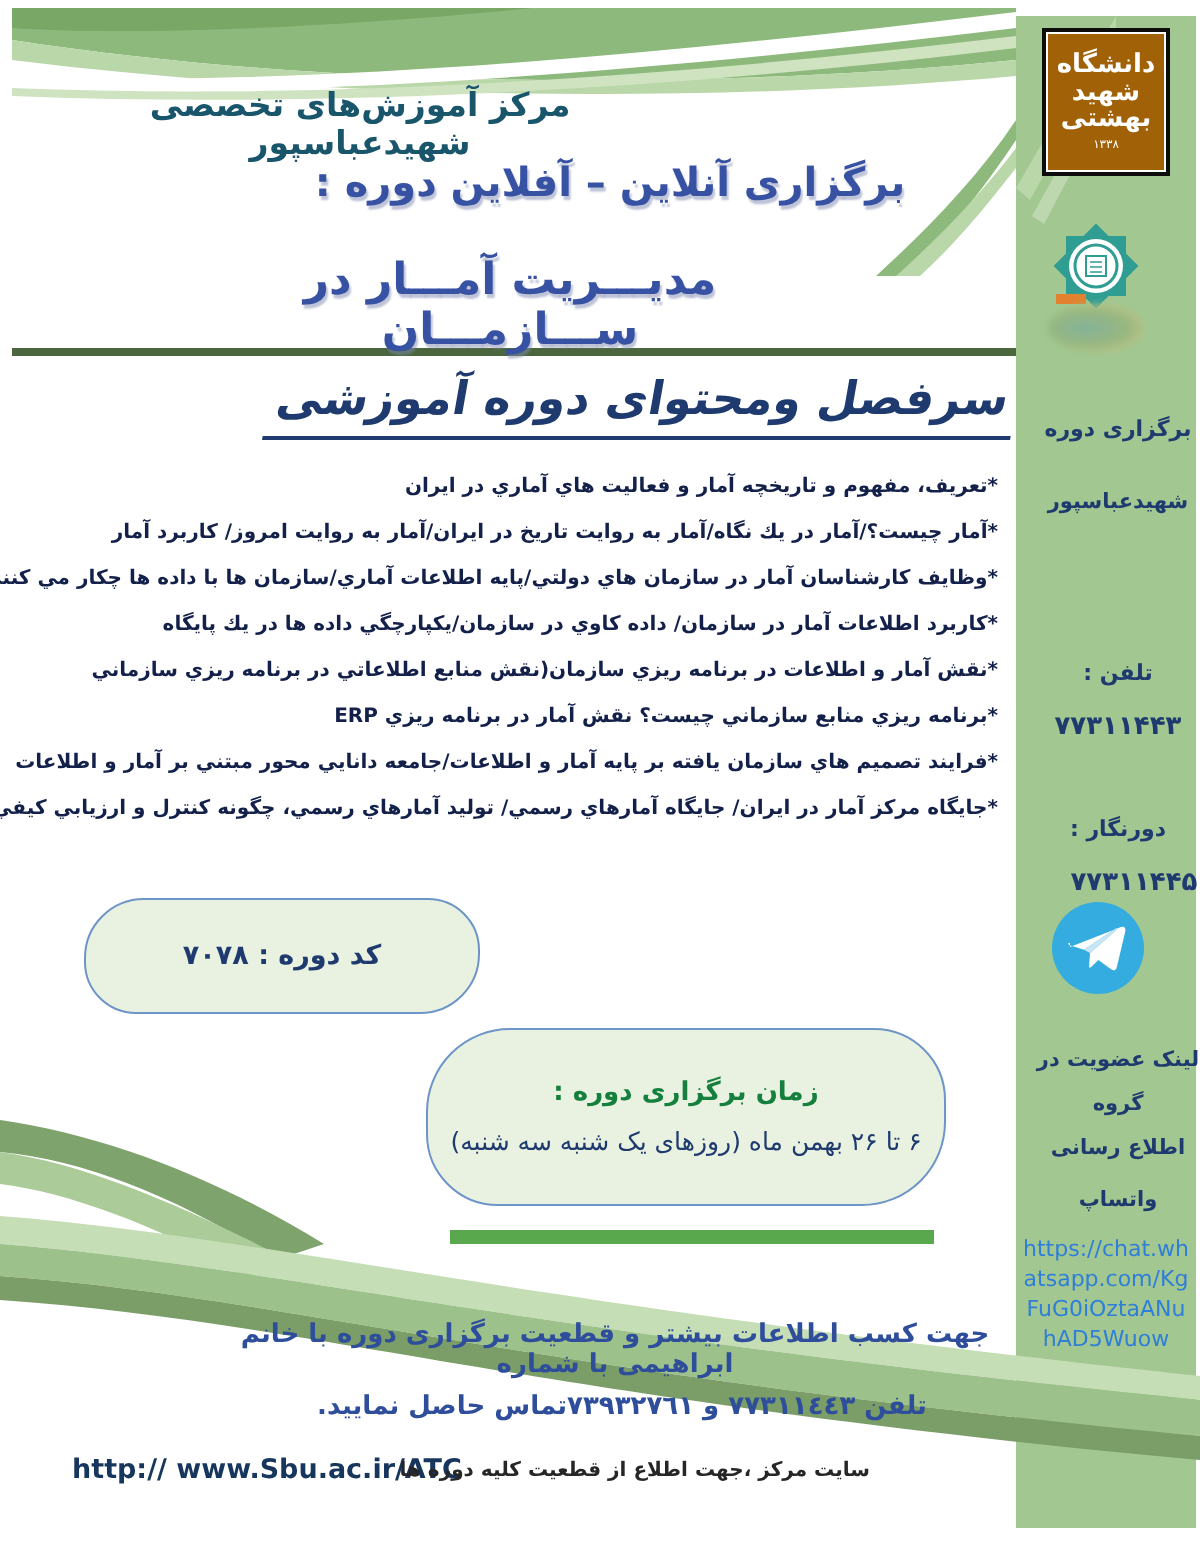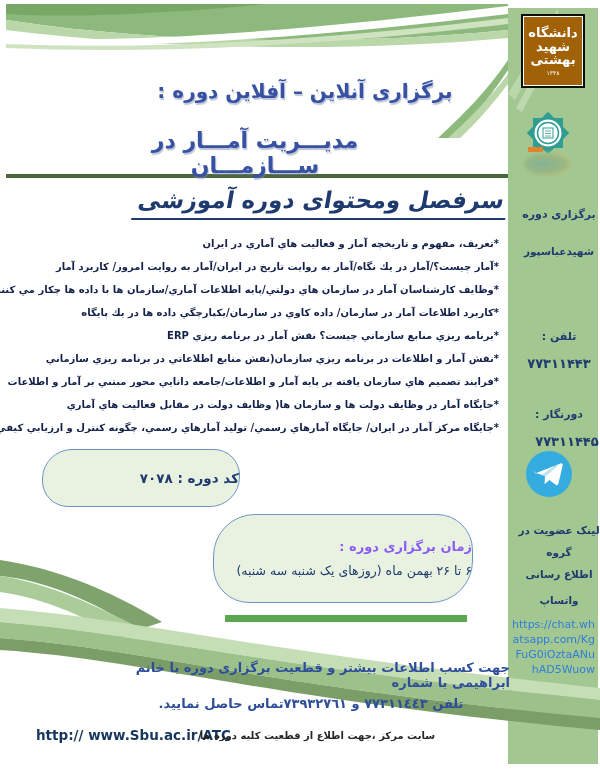--- a/index.html
+++ b/index.html
@@ -27,51 +27,51 @@
   .sb-phl{top:322px;font-size:11px;}
   .sb-phv{top:348px;font-size:13px;letter-spacing:1px;}
   .sb-fxl{top:400px;font-size:11px;}
   .sb-fxv{top:426px;font-size:13px;letter-spacing:1px;padding-left:16px;}
   .tg{position:absolute;left:17px;top:442px;width:48px;height:48px;}
   .sb-m0{top:516px;font-size:10.5px;}
   .sb-m1{top:538px;font-size:10.5px;}
   .sb-m2{top:560px;font-size:10.5px;}
   .sb-m3{top:586px;font-size:10.5px;}
   .wa-link{position:absolute;left:3px;top:610px;width:84px;color:#2f7ed8;font-size:11px;
-    line-height:1.35;text-align:right;word-break:break-all;direction:ltr;cursor:pointer;}
+    line-height:1.35;text-align:center;word-break:break-all;direction:ltr;cursor:pointer;}
   .sb-stripes{position:absolute;left:0;top:0;}
   
   .top-wave{left:6px;top:4px;z-index:0;}
   .tr-wedge{left:438px;top:60px;z-index:0;}
   .org-title{left:20px;top:43px;width:320px;text-align:center;color:#19566b;
     font-size:16.5px;font-weight:bold;z-index:3;}
   .course-mode{left:140px;top:79px;width:330px;text-align:center;color:#3751a3;
     font-size:20px;font-weight:bold;text-shadow:1px 2px 1px rgba(125,135,175,.5);z-index:3;}
   .course-title{left:90px;top:128px;width:330px;text-align:center;color:#3751a3;
     font-size:22px;font-weight:bold;text-shadow:1px 2px 1px rgba(125,135,175,.5);z-index:3;}
   .divider{left:6px;top:174px;width:502px;height:4px;background:#4b663c;z-index:2;}
   
   .section-title{right:95px;top:187px;color:#1e3a6e;font-size:23px;font-weight:bold;
     border-bottom:2px solid #1e3a6e;padding:0 4px 5px 4px;transform:skewX(-10deg);
     transform-origin:bottom right;z-index:3;}
   .topics{left:6px;right:97px;top:234px;margin:4px;padding:0;list-style:none;
     text-align:right;z-index:3;}
   .topics li{color:#13204a;font-size:10px;font-weight:bold;margin-bottom:11px;
     white-space:nowrap;line-height:1.2;}
   .bubble{background:#e9f2e1;border:1px solid #6e95c8;display:flex;flex-direction:column;
-    justify-content:center;z-index:3;}
+    align-items:center;justify-content:center;z-index:3;}
   .code-bubble{left:42px;top:449px;width:198px;height:58px;border-radius:30px 26px 30px 26px;}
   .code-text{color:#1e3a6e;font-size:13.5px;font-weight:bold;}
   .sched-bubble{left:213px;top:514px;width:260px;height:89px;border-radius:42px 36px 42px 36px;}
-  .sched-label{color:#8b5cf6;font-size:13px;font-weight:bold;margin-bottom:9px;}
+  .sched-label{color:#15803d;font-size:13px;font-weight:bold;margin-bottom:9px;}
   .sched-value{color:#1e3a6e;font-size:12.5px;font-weight:normal;}
   .green-bar{left:225px;top:615px;width:242px;height:7px;background:#5aa84e;z-index:3;}
   
   .bottom-wave{left:0;top:548px;z-index:2;}
-  .contact1{left:105px;top:660px;width:405px;color:#2e4d9b;
+  .contact1{left:105px;top:660px;width:405px;text-align:center;color:#2e4d9b;
     font-size:13px;font-weight:bold;z-index:4;}
   .contact2{left:116px;top:696px;width:390px;text-align:center;color:#2e4d9b;
     font-size:13px;font-weight:bold;z-index:4;}
   .site-url{left:36px;top:727px;color:#17365d;font-size:13.5px;font-weight:bold;
     direction:ltr;z-index:4;cursor:pointer;}
   .site-note{right:165px;top:730px;color:#262626;font-size:10px;font-weight:bold;z-index:4;}
 </style>
 </head>
 <body>
 
@@ -83,35 +83,35 @@
     <path d="M0,16 C170,42 360,40 502,26 V34 C350,48 160,46 0,26 Z" fill="#b9d7a8"></path>
     <path d="M0,34 C140,40 320,24 502,2 V10 C320,32 140,46 0,40 Z" fill="#ffffff"></path>
     <path d="M0,40 C150,46 320,36 502,14 V20 C320,42 150,50 0,44 Z" fill="#cfe3c1"></path>
   </svg>
 
   <svg class="abs tr-wedge" width="70" height="78" viewBox="0 0 70 78">
     <path d="M70,0 C50,30 25,55 0,78 L14,78 C38,56 58,28 70,10 Z" fill="#8dba7c"></path>
     <path d="M70,14 C52,38 30,60 10,78 L22,78 C44,58 62,34 70,24 Z" fill="#b9d7a8"></path>
   </svg>
 
+  <div class="abs org-title">مرکز آموزش‌های تخصصی شهیدعباسپور</div>
   <div class="abs course-title">مدیـــریت آمـــار در ســـازمـــان</div>
   <div class="abs course-mode">برگزاری آنلاین – آفلاین دوره :</div>
   <div class="abs divider"></div>
 
   <div class="abs section-title">سرفصل ومحتوای دوره آموزشی</div>
 
   <ul class="abs topics">
     <li>*تعریف، مفهوم و تاریخچه آمار و فعالیت هاي آماري در ایران</li>
     <li>*آمار چیست؟/آمار در یك نگاه/آمار به روایت تاریخ در ایران/آمار به روایت امروز/ کاربرد آمار</li>
     <li>*وظایف کارشناسان آمار در سازمان هاي دولتي/پایه اطلاعات آماري/سازمان ها با داده ها چکار مي کنند؟</li>
     <li>*کاربرد اطلاعات آمار در سازمان/ داده کاوي در سازمان/یکپارچگي داده ها در یك پایگاه</li>
+    <li>*نقش آمار و اطلاعات در برنامه ریزي سازمان(نقش منابع اطلاعاتي در برنامه ریزي سازماني</li>
     <li>*برنامه ریزي منابع سازماني چیست؟ نقش آمار در برنامه ریزي ERP</li>
-    <li>*نقش آمار و اطلاعات در برنامه ریزي سازمان(نقش منابع اطلاعاتي در برنامه ریزي سازماني</li>
     <li>*فرایند تصمیم هاي سازمان یافته بر پایه آمار و اطلاعات/جامعه دانایي محور مبتني بر آمار و اطلاعات</li>
-    <li>*جایگاه آمار در وظایف دولت ها و سازمان ها( وظایف دولت در مقابل فعالیت هاي آماري</li>
     <li>*جایگاه مرکز آمار در ایران/ جایگاه آمارهاي رسمي/ تولید آمارهاي رسمي، چگونه کنترل و ارزیابي کیفي مي شوند؟</li>
   </ul>
 
   <div class="abs bubble code-bubble">
     <span class="code-text">کد دوره : ۷۰۷۸</span>
   </div>
 
   <div class="abs bubble sched-bubble">
     <span class="sched-label">زمان برگزاری دوره :</span>
     <span class="sched-value">۶ تا ۲۶ بهمن ماه (روزهای یک شنبه سه شنبه)</span>

